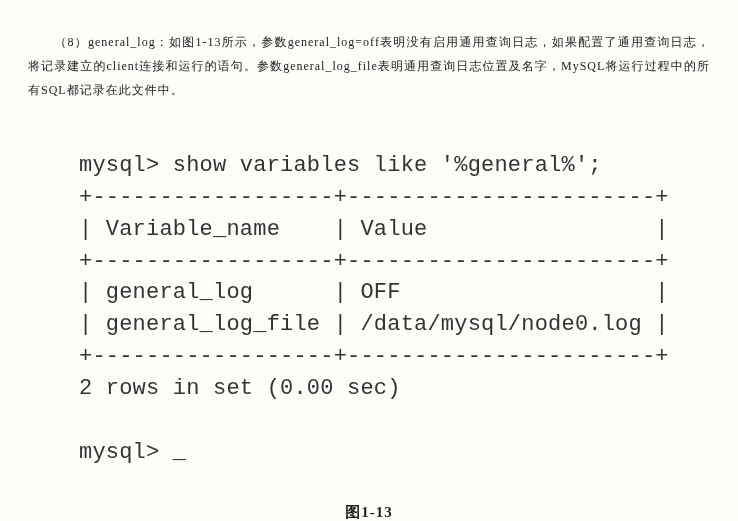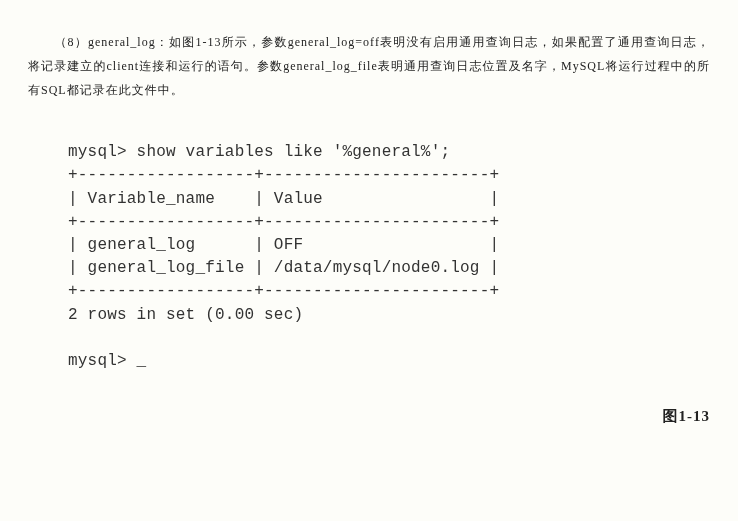--- a/index.html
+++ b/index.html
@@ -14,30 +14,30 @@
     .para {
       font-size: 12px;
       line-height: 2.0;
       text-align: justify;
       letter-spacing: 1px;
       text-indent: 2.2em;
       margin-bottom: 12px;
     }
     .terminal {
       font-family: "Courier New", monospace;
-      font-size: 16px;
+      font-size: 22px;
       line-height: 1.45;
       white-space: pre;
       letter-spacing: 0.2px;
       color: #333;
-      margin-left: 40px;
+      margin-left: 51px;
       margin-top: 16px;
     }
     .caption {
-      text-align: right;
+      text-align: center;
       font-size: 15px;
       font-weight: bold;
       margin-top: 34px;
       letter-spacing: 1px;
     }
   </style>
 </head>
 <body>
 
 <p class="para">（8）general_log：如图1-13所示，参数general_log=off表明没有启用通用查询日志，如果配置了通用查询日志，将记录建立的client连接和运行的语句。参数general_log_file表明通用查询日志位置及名字，MySQL将运行过程中的所有SQL都记录在此文件中。</p>

